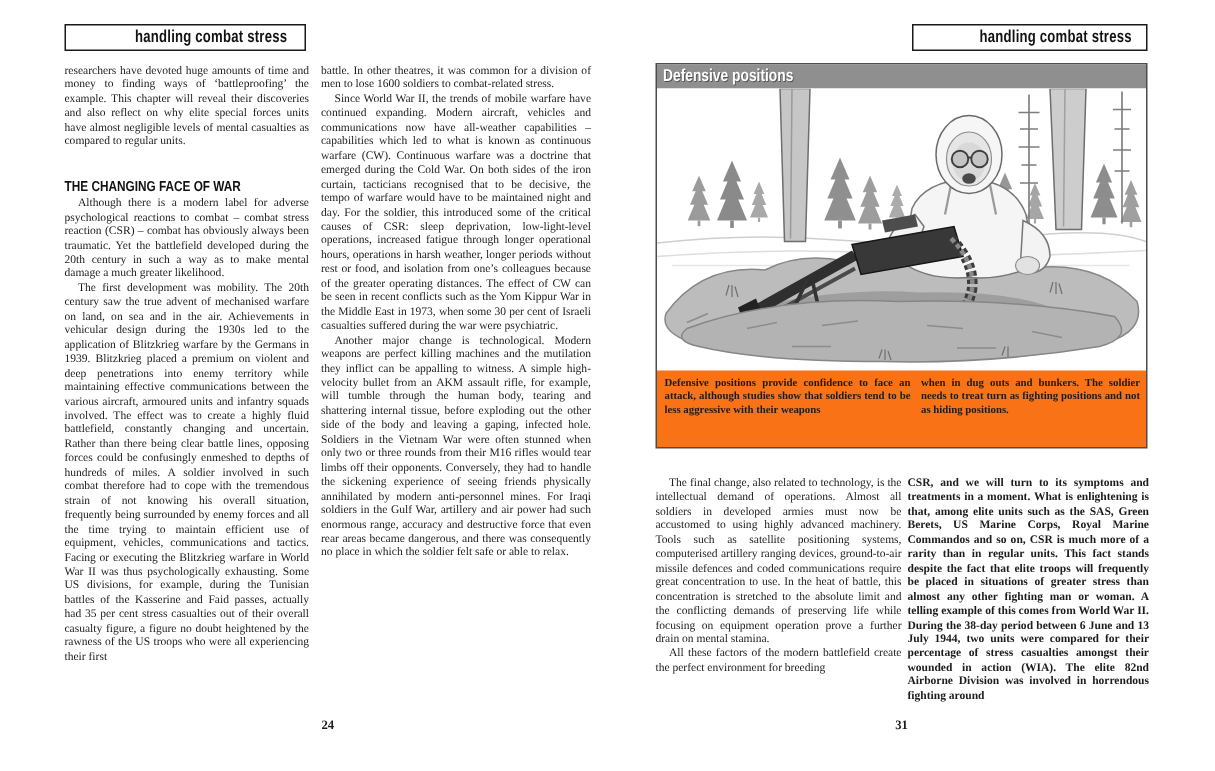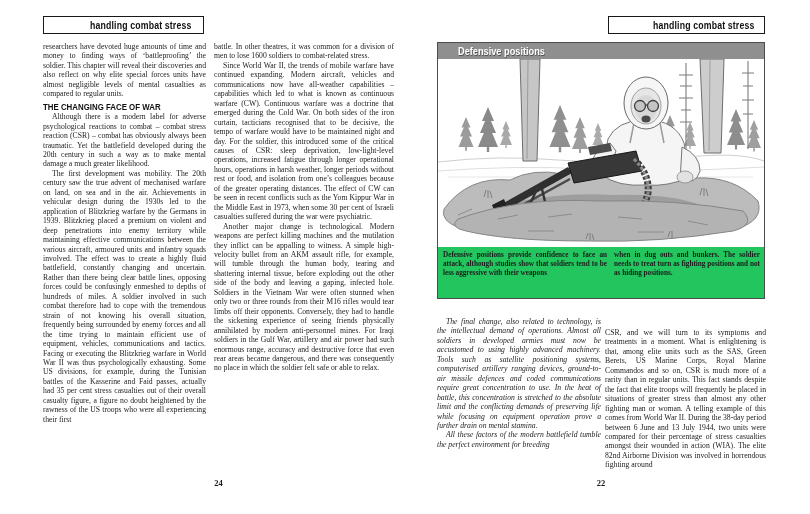--- a/index.html
+++ b/index.html
@@ -8,55 +8,55 @@
   .hdr-box{position:absolute;top:16px;height:18px;border:1px solid #191919;
            display:flex;align-items:center;justify-content:center;box-sizing:border-box;background:#fff;padding-left:35px;}
   .hdr-left{left:43px;width:161px;}
   .hdr-right{left:608px;width:157px;}
   .cond{display:inline-block;white-space:nowrap;}
   .hdr-box .cond{font-family:"Liberation Sans",sans-serif;font-weight:bold;font-size:11.5px;
                  letter-spacing:.2px;transform:scaleX(.76);transform-origin:50% 50%;color:#111;}
   .body-text{position:absolute;font-size:7.7px;line-height:9.45px;text-align:justify;}
   .p{margin:0;}
   .ind{text-indent:9px;}
-  .sec-head{margin:3px 0 1px;font-family:"Liberation Sans",sans-serif;font-weight:bold;
+  .sec-head{margin:21px 0 1px;font-family:"Liberation Sans",sans-serif;font-weight:bold;
             font-size:9.6px;color:#111;}
   .sec-head .cond{transform:scaleX(.82);transform-origin:0 50%;}
   .colL1{left:43px;top:42px;width:163px;}
   .colL2{left:214px;top:42px;width:180px;}
-  .colR1{left:437px;top:317px;width:164px;font-style:italic;}
-  .colR2{left:605px;top:328px;width:161px;}
+  .colR1{left:437px;top:317px;width:164px;}
+  .colR2{left:605px;top:317px;width:161px;font-weight:bold;}
   .pageno{position:absolute;top:478px;font-weight:bold;font-size:8.5px;text-align:center;}
   .pn-left{left:43px;width:351px;text-align:center;}
   .pn-right{left:437px;width:328px;}
   .panel{position:absolute;left:437px;top:42px;width:328px;height:257px;margin:0;
          border:1px solid #4c4c4c;box-sizing:border-box;background:#fff;}
-  .panel-title{height:16px;background:#8f8f8f;display:flex;align-items:center;padding-left:20px;}
+  .panel-title{height:16px;background:#8f8f8f;display:flex;align-items:center;padding-left:4px;}
   .panel-title .cond{font-family:"Liberation Sans",sans-serif;font-weight:bold;font-size:11.5px;
                      color:#ffffff;transform:scaleX(.8);transform-origin:0 50%;
                      text-shadow:.7px .7px 0 #4f4f4f;}
   .panel-art{height:188px;overflow:hidden;background:#fff;}
   .panel-art svg{display:block;}
-  .panel-cap{position:relative;height:51px;background:#22c55e;}
+  .panel-cap{position:relative;height:51px;background:#f97316;}
   .cap{position:absolute;top:4px;font-weight:bold;font-size:7.2px;line-height:8.9px;text-align:justify;}
   .capA{left:5px;width:164px;}
   .capB{left:176px;width:146px;}
 </style>
 </head>
 <body>
 
 <div class="spread">
 
   <section>
     <div class="hdr-box hdr-left">
       <span class="cond">handling combat stress</span>
     </div>
 
     <div class="body-text colL1">
-      <p class="p">researchers have devoted huge amounts of time and money to finding ways of ‘battleproofing’ the soldier. This chapter will reveal their discoveries and also reflect on why elite special forces units have almost negligible levels of mental casualties as compared to regular units.</p>
+      <p class="p">researchers have devoted huge amounts of time and money to finding ways of ‘battleproofing’ the example. This chapter will reveal their discoveries and also reflect on why elite special forces units have almost negligible levels of mental casualties as compared to regular units.</p>
       <h3 class="sec-head"><span class="cond">THE CHANGING FACE OF WAR</span></h3>
       <p class="p ind">Although there is a modern label for adverse psychological reactions to combat – combat stress reaction (CSR) – combat has obviously always been traumatic. Yet the battlefield developed during the 20th century in such a way as to make mental damage a much greater likelihood.</p>
       <p class="p ind">The first development was mobility. The 20th century saw the true advent of mechanised warfare on land, on sea and in the air. Achievements in vehicular design during the 1930s led to the application of Blitzkrieg warfare by the Germans in 1939. Blitzkrieg placed a premium on violent and deep penetrations into enemy territory while maintaining effective communications between the various aircraft, armoured units and infantry squads involved. The effect was to create a highly fluid battlefield, constantly changing and uncertain. Rather than there being clear battle lines, opposing forces could be confusingly enmeshed to depths of hundreds of miles. A soldier involved in such combat therefore had to cope with the tremendous strain of not knowing his overall situation, frequently being surrounded by enemy forces and all the time trying to maintain efficient use of equipment, vehicles, communications and tactics. Facing or executing the Blitzkrieg warfare in World War II was thus psychologically exhausting. Some US divisions, for example, during the Tunisian battles of the Kasserine and Faid passes, actually had 35 per cent stress casualties out of their overall casualty figure, a figure no doubt heightened by the rawness of the US troops who were all experiencing their first</p>
     </div>
 
     <div class="body-text colL2">
       <p class="p">battle. In other theatres, it was common for a division of men to lose 1600 soldiers to combat-related stress.</p>
       <p class="p ind">Since World War II, the trends of mobile warfare have continued expanding. Modern aircraft, vehicles and communications now have all-weather capabilities – capabilities which led to what is known as continuous warfare (CW). Continuous warfare was a doctrine that emerged during the Cold War. On both sides of the iron curtain, tacticians recognised that to be decisive, the tempo of warfare would have to be maintained night and day. For the soldier, this introduced some of the critical causes of CSR: sleep deprivation, low-light-level operations, increased fatigue through longer operational hours, operations in harsh weather, longer periods without rest or food, and isolation from one’s colleagues because of the greater operating distances. The effect of CW can be seen in recent conflicts such as the Yom Kippur War in the Middle East in 1973, when some 30 per cent of Israeli casualties suffered during the war were psychiatric.</p>
       <p class="p ind">Another major change is technological. Modern weapons are perfect killing machines and the mutilation they inflict can be appalling to witness. A simple high-velocity bullet from an AKM assault rifle, for example, will tumble through the human body, tearing and shattering internal tissue, before exploding out the other side of the body and leaving a gaping, infected hole. Soldiers in the Vietnam War were often stunned when only two or three rounds from their M16 rifles would tear limbs off their opponents. Conversely, they had to handle the sickening experience of seeing friends physically annihilated by modern anti-personnel mines. For Iraqi soldiers in the Gulf War, artillery and air power had such enormous range, accuracy and destructive force that even rear areas became dangerous, and there was consequently no place in which the soldier felt safe or able to relax.</p>
     </div>
@@ -167,23 +167,23 @@
       </div>
 
       <figcaption class="panel-cap">
         <div class="cap capA">Defensive positions provide confidence to face an attack, although studies show that soldiers tend to be less aggressive with their weapons</div>
         <div class="cap capB">when in dug outs and bunkers. The soldier needs to treat turn as fighting positions and not as hiding positions.</div>
       </figcaption>
     </figure>
 
     <div class="body-text colR1">
       <p class="p ind">The final change, also related to technology, is the intellectual demand of operations. Almost all soldiers in developed armies must now be accustomed to using highly advanced machinery. Tools such as satellite positioning systems, computerised artillery ranging devices, ground-to-air missile defences and coded communications require great concentration to use. In the heat of battle, this concentration is stretched to the absolute limit and the conflicting demands of preserving life while focusing on equipment operation prove a further drain on mental stamina.</p>
-      <p class="p ind">All these factors of the modern battlefield tumble the perfect environment for breeding</p>
+      <p class="p ind">All these factors of the modern battlefield create the perfect environment for breeding</p>
     </div>
 
     <div class="body-text colR2">
       <p class="p">CSR, and we will turn to its symptoms and treatments in a moment. What is enlightening is that, among elite units such as the SAS, Green Berets, US Marine Corps, Royal Marine Commandos and so on, CSR is much more of a rarity than in regular units. This fact stands despite the fact that elite troops will frequently be placed in situations of greater stress than almost any other fighting man or woman. A telling example of this comes from World War II. During the 38-day period between 6 June and 13 July 1944, two units were compared for their percentage of stress casualties amongst their wounded in action (WIA). The elite 82nd Airborne Division was involved in horrendous fighting around</p>
     </div>
 
-    <div class="pageno pn-right">22</div>
+    <div class="pageno pn-right">31</div>
   </section>
 
 </div>
 
 </body></html>

